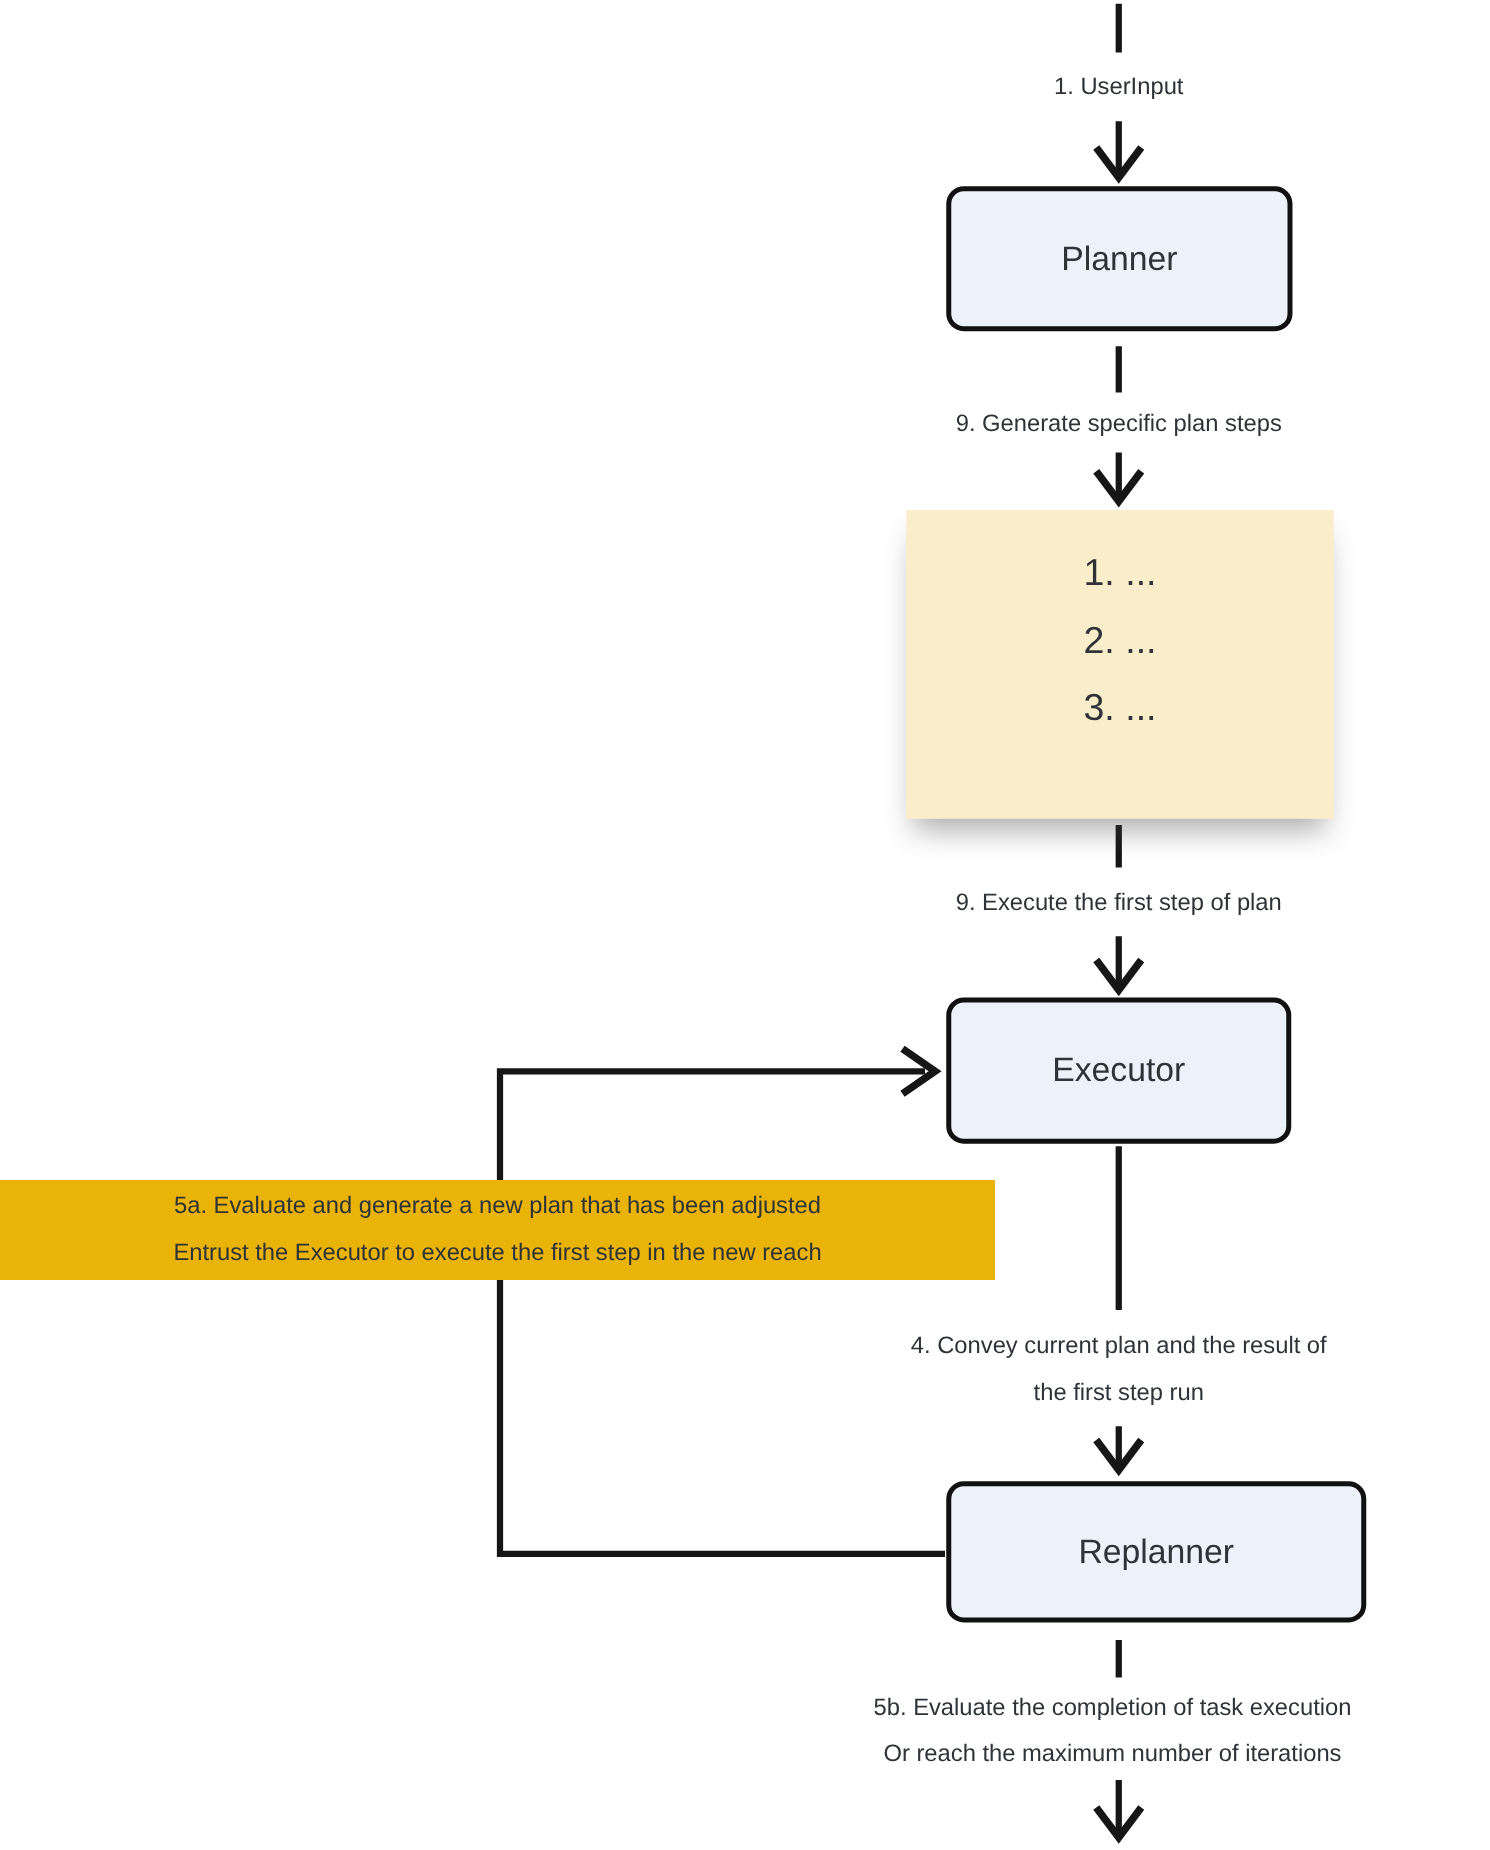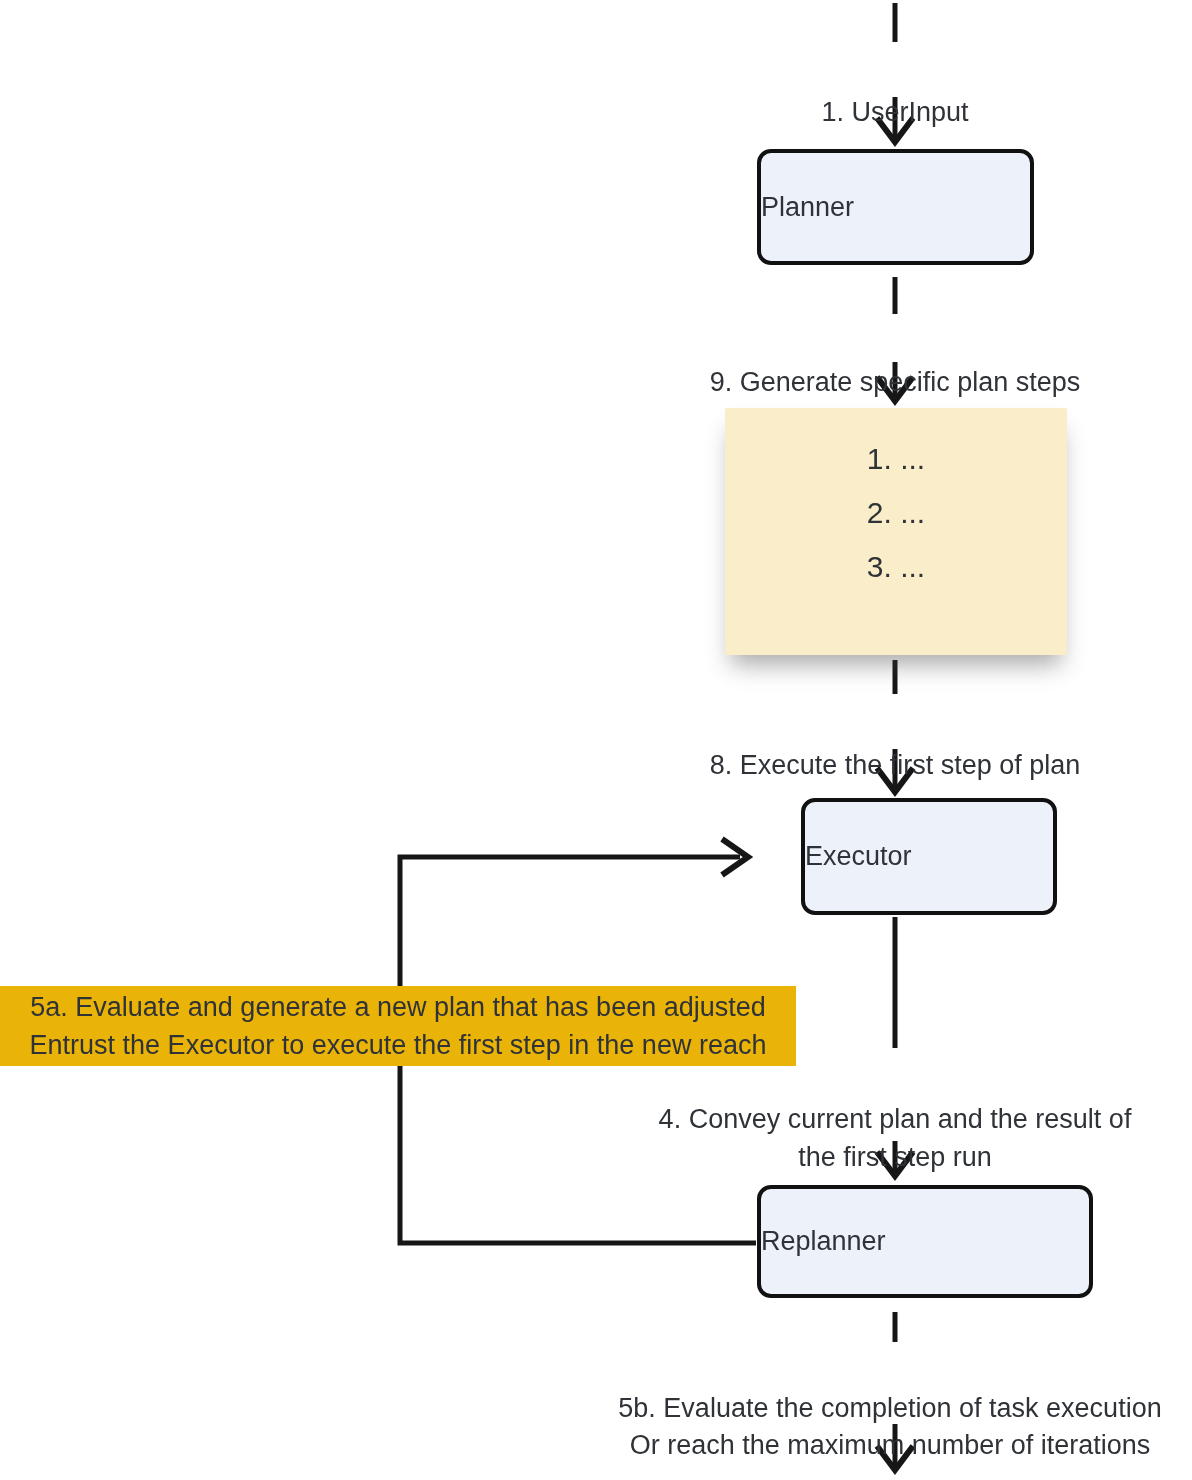--- a/index.html
+++ b/index.html
@@ -22,20 +22,21 @@
     width: 1192px; height: 1480px;
   }
   .node {
     position: absolute;
     box-sizing: border-box;
     background: #edf1fa;
     border: 4px solid #111111;
     border-radius: 14px;
     display: flex;
     align-items: center;
+    justify-content: center;
     font-size: 27px;
     color: #2f3338;
   }
   .plan-box {
     position: absolute;
     box-sizing: border-box;
     background: #faeeca;
     box-shadow: 0 16px 22px -6px rgba(70,70,70,0.45);
     text-align: center;
     padding-top: 24px;
@@ -45,25 +46,24 @@
     font-size: 34px;
     line-height: 46px;
   }
   .plan-item {
     font-size: 30px;
     line-height: 54px;
   }
   .edge-label {
     position: absolute;
     text-align: center;
-    font-size: 27px;
+    font-size: 19px;
     line-height: 34px;
     color: #2f3338;
     white-space: nowrap;
-    margin-top: 42px;
   }
   .edge-label.two-line { line-height: 38px; white-space: normal; }
   .edge-label.on-line { background: #eab308; padding: 2px 0; }
 </style>
 </head>
 <body>
 
 <div class="canvas">
 
   <svg class="wires" viewBox="0 0 1192 1480" fill="none" stroke="#161616" stroke-width="5">
@@ -94,21 +94,21 @@
     <path d="M895 1312 V1342"></path>
 
     <path d="M895 1424 V1468"></path>
     <polyline points="877 1446 895 1470 913 1446" stroke-width="6"></polyline>
   </svg>
 
   <div class="edge-label" style="left:745px; top:53px; width:300px;">1. UserInput</div>
 
   <div class="edge-label" style="left:645px; top:323px; width:500px;">9. Generate specific plan steps</div>
 
-  <div class="edge-label" style="left:645px; top:706px; width:500px;">8. Execute the first step of plan</div>
+  <div class="edge-label" style="left:645px; top:706px; width:500px;">9. Execute the first step of plan</div>
 
   <div class="edge-label two-line on-line" style="left:0px; top:944px; width:796px;">
     <div>5a. Evaluate and generate a new plan that has been adjusted</div>
     <div>Entrust the Executor to execute the first step in the new reach</div>
   </div>
 
   <div class="edge-label two-line" style="left:595px; top:1058px; width:600px;">
     <div>4. Convey current plan and the result of</div>
     <div>the first step run</div>
   </div>
@@ -121,21 +121,21 @@
   <div class="node" style="left:757px; top:149px; width:277px; height:116px;">
     <span>Planner</span>
   </div>
 
   <div class="plan-box" style="left:725px; top:408px; width:342px; height:247px;">
     <div class="plan-item">1. ...</div>
     <div class="plan-item">2. ...</div>
     <div class="plan-item">3. ...</div>
   </div>
 
-  <div class="node" style="left:757px; top:798px; width:256px; height:117px;margin-left:44px;">
+  <div class="node" style="left:757px; top:798px; width:276px; height:117px;">
     <span>Executor</span>
   </div>
 
   <div class="node" style="left:757px; top:1185px; width:336px; height:113px;">
     <span>Replanner</span>
   </div>
 
 </div>
 
 </body></html>

